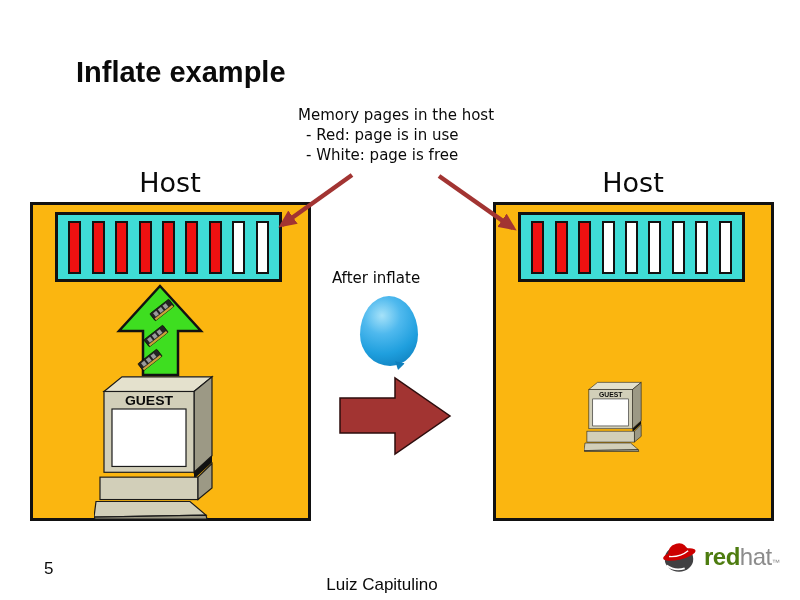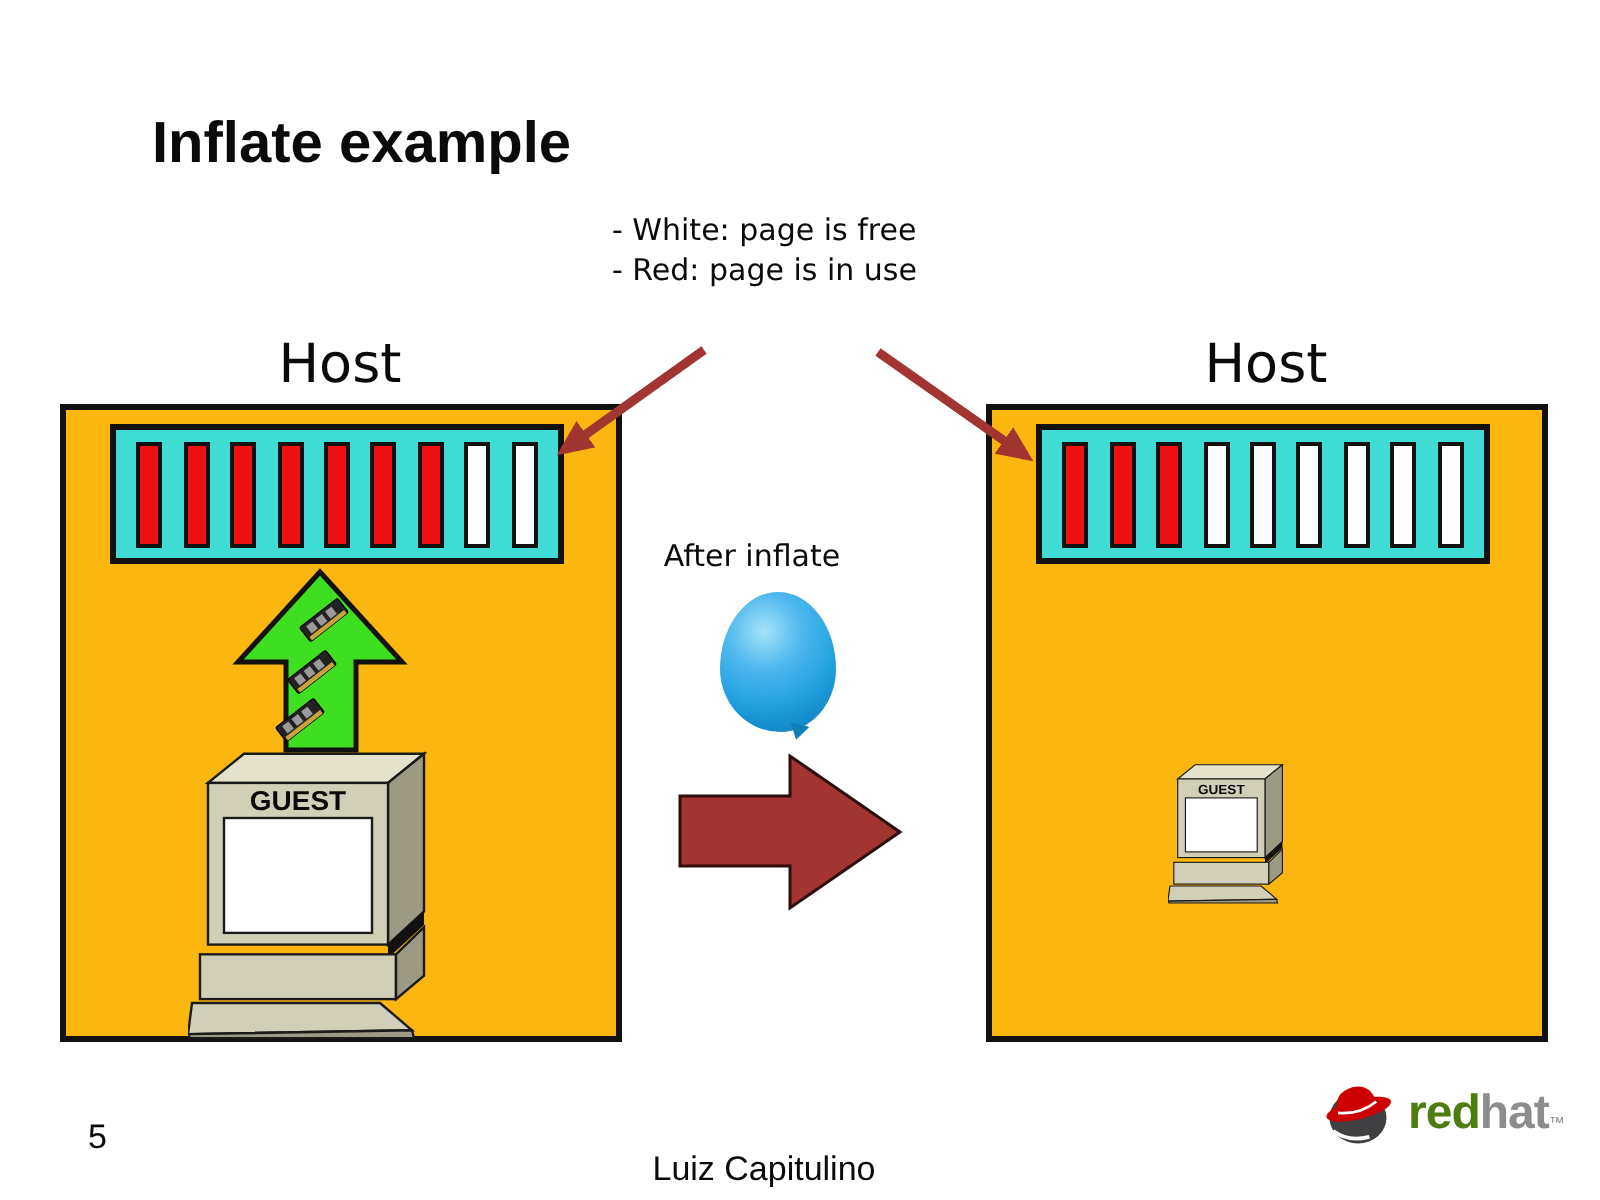--- a/index.html
+++ b/index.html
@@ -60,33 +60,34 @@
   .transition-arrow-svg{position:absolute;left:336px;top:374px;z-index:2;}
   .t-arrow{fill:var(--arrow-red,#A23432);stroke:#2d0d0d;stroke-width:1.5;}
 
   .footer-page{position:absolute;left:44px;top:559px;font-family:"Liberation Sans",sans-serif;font-size:17px;}
   .footer-author{position:absolute;left:282px;top:559px;width:200px;text-align:center;
                  font-family:"Liberation Sans",sans-serif;font-size:17px;margin-top:16px;}
 
   .redhat-logo{position:absolute;left:660px;top:539px;display:flex;align-items:center;gap:6px;}
   .logo-text{font-family:"Liberation Sans",sans-serif;font-size:24px;letter-spacing:-0.5px;white-space:nowrap;}
   .logo-text .lr{font-weight:bold;color:#4d7c0f;}
-  .logo-text .lh{font-weight:bold;color:#8C8C8C;}
+  .logo-text .lh{font-weight:normal;color:#8C8C8C;}
   .logo-text .tm{font-size:8px;color:#888;}
 </style>
 </head>
 <body>
 
 <div class="slide">
 
   <div class="title">Inflate example</div>
 
   <div class="legend">
+    <div>Memory pages in the host</div>
+    <div class="indent">- Red: page is in use</div>
     <div class="indent">- White: page is free</div>
-    <div class="indent">- Red: page is in use</div>
   </div>
 
   <div class="host-label left">Host</div>
   <div class="host-box left">
     <div class="mem-strip">
         <div class="mem-bar in_use"></div>
         <div class="mem-bar in_use"></div>
         <div class="mem-bar in_use"></div>
         <div class="mem-bar in_use"></div>
         <div class="mem-bar in_use"></div>

